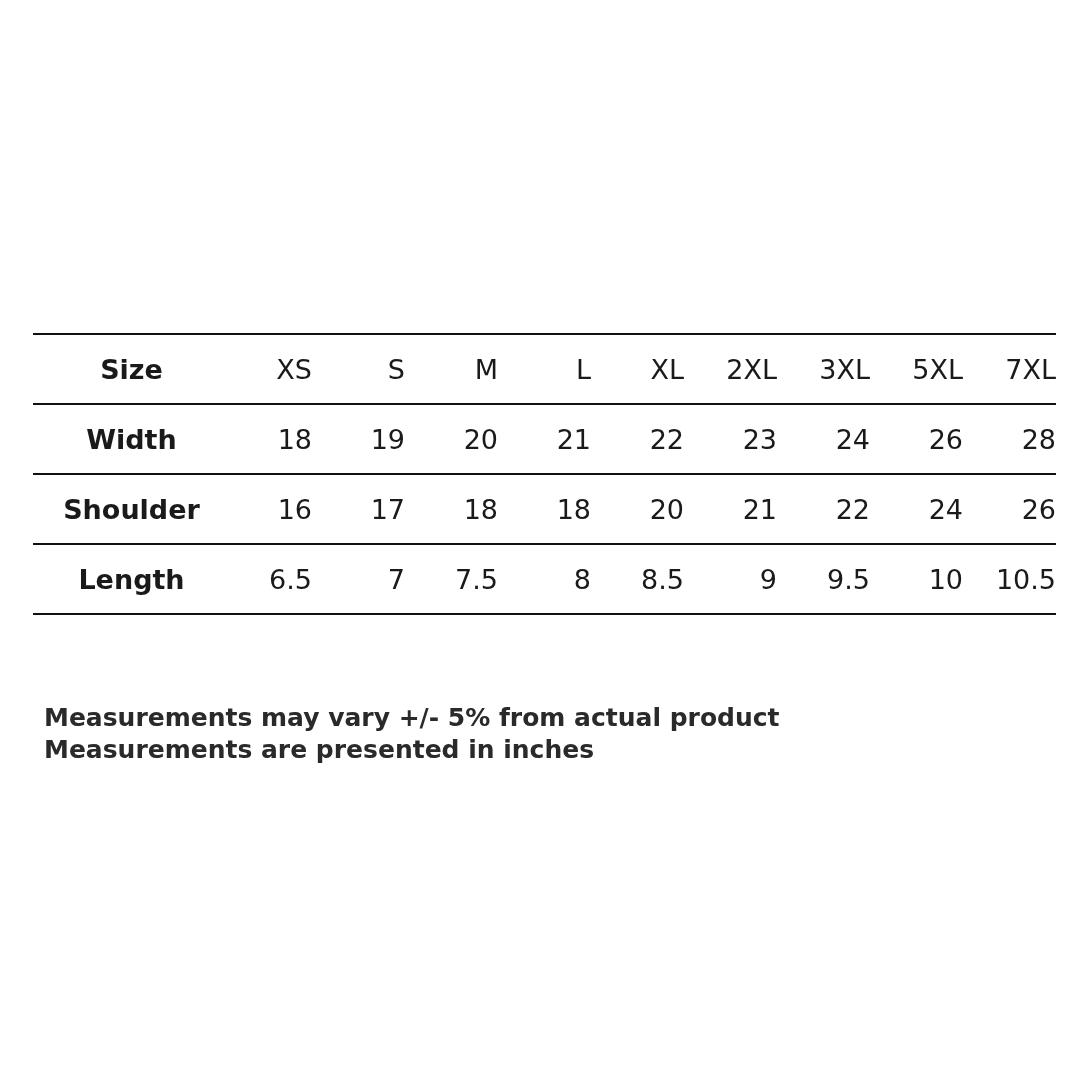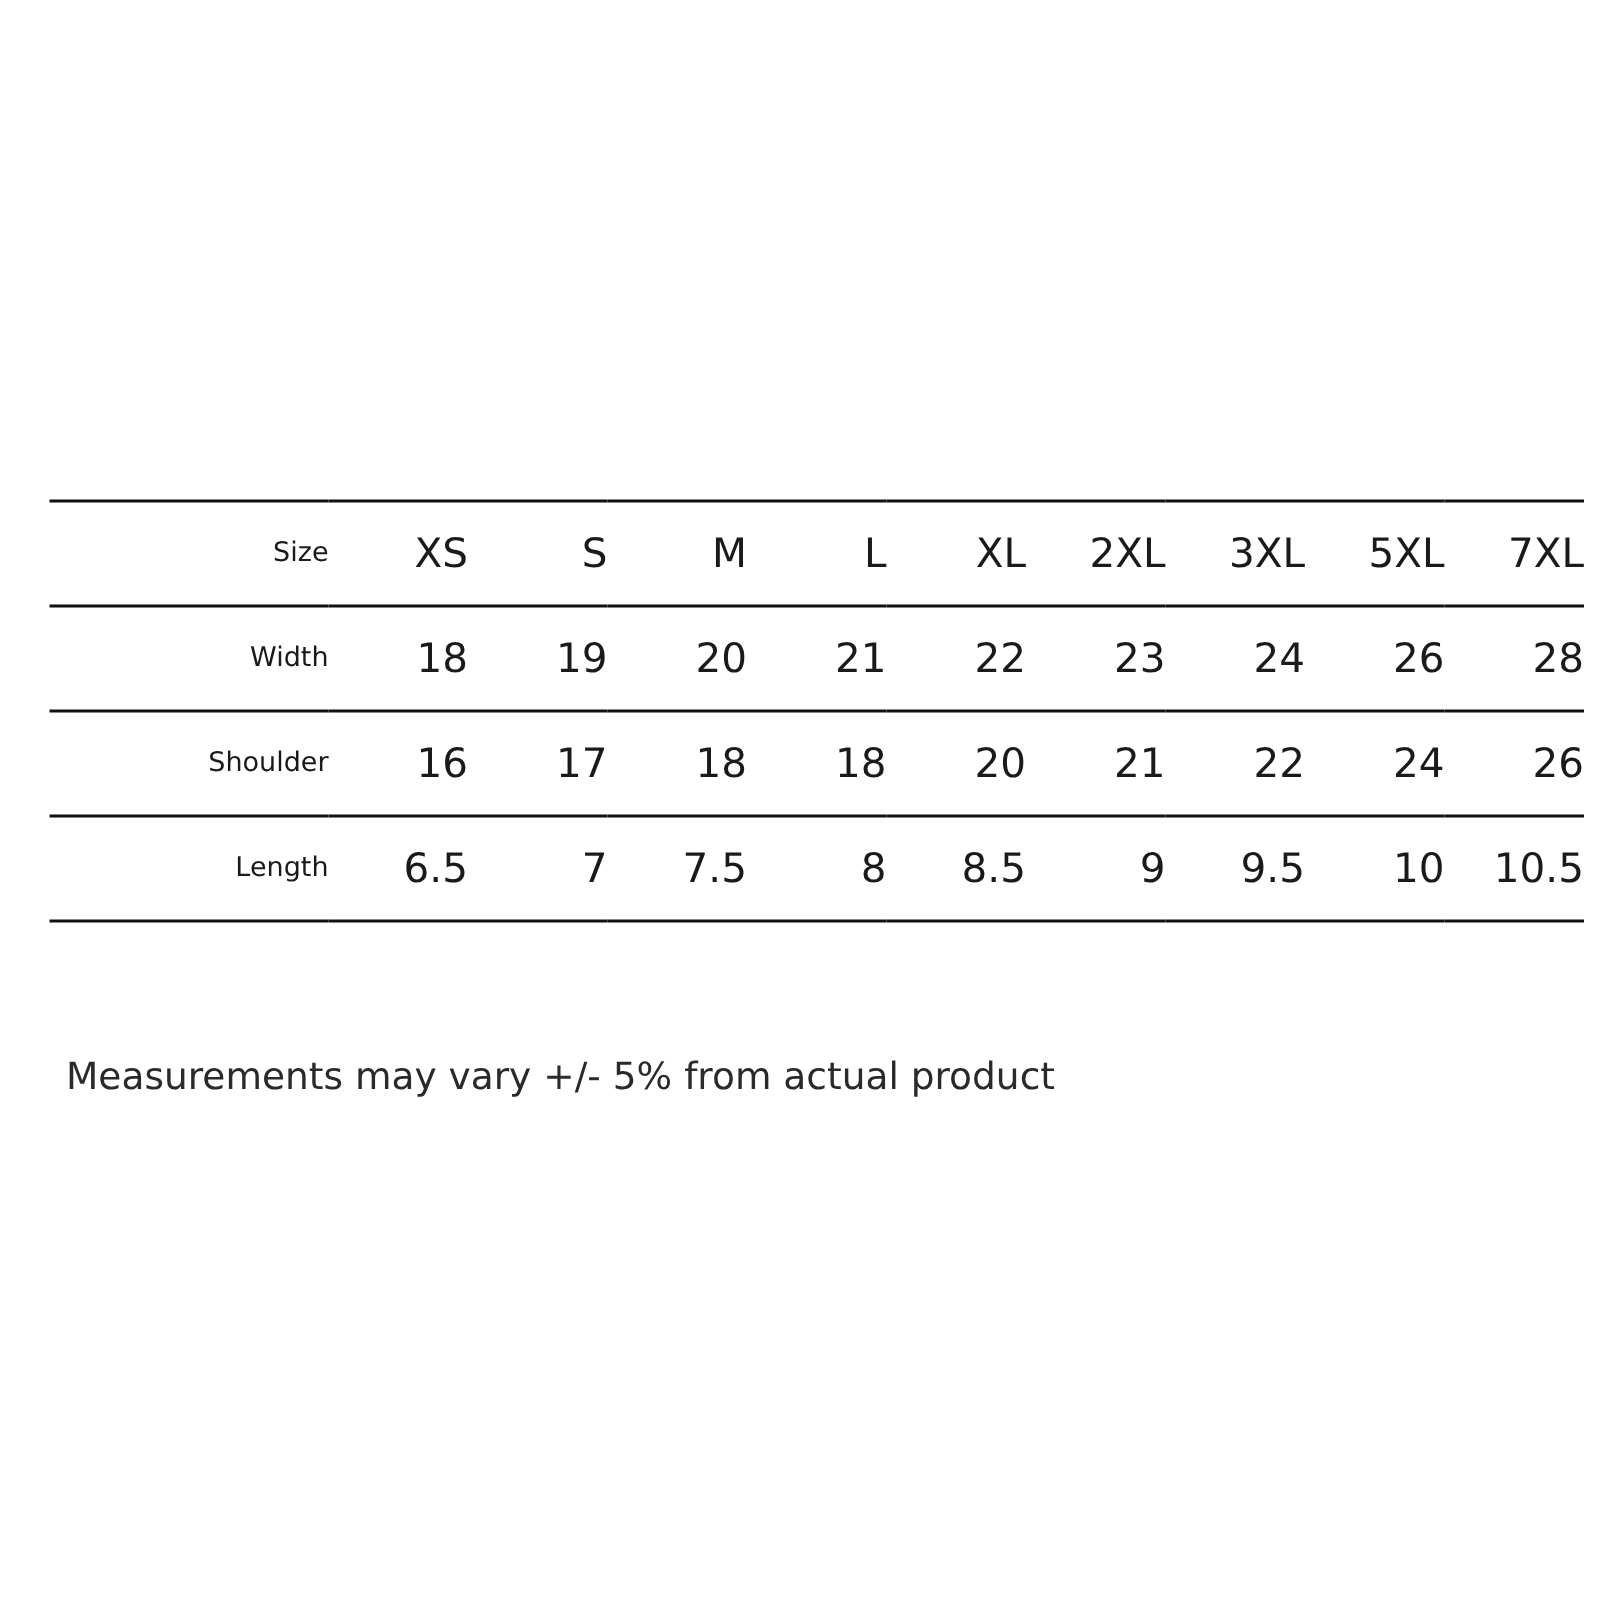--- a/index.html
+++ b/index.html
@@ -54,38 +54,39 @@
     vertical-align: middle;
     line-height: 1;
   }
 
   table.size-table tr:last-child th,
   table.size-table tr:last-child td {
     border-bottom: 2px solid #111111;
   }
 
   table.size-table .rowhead {
-    text-align: right;
+    text-align: center;
     padding-left: 11px;
-    font-weight: 400;
-    font-size: 18px;
+    font-weight: 700;
+    font-size: 27px;
     width: 175px;
   }
 
   table.size-table .datacol {
     width: 93px;
   }
 
   .notes {
     position: absolute;
     left: 44px;
     top: 702px;
     font-size: 25px;
     line-height: 32px;
     color: #2a2a2a;
+    font-weight: bold;
   }
 
   .notes div {
     white-space: nowrap;
   }
 </style>
 </head>
 <body>
 
 <div class="sheet">
@@ -144,15 +145,16 @@
           <td class="datacol">9.5</td>
           <td class="datacol">10</td>
           <td class="datacol">10.5</td>
         </tr>
       </tbody>
     </table>
   </div>
 
   <div class="notes">
     <div>Measurements may vary +/- 5% from actual product</div>
+    <div>Measurements are presented in inches</div>
   </div>
 
 </div>
 
 </body></html>

